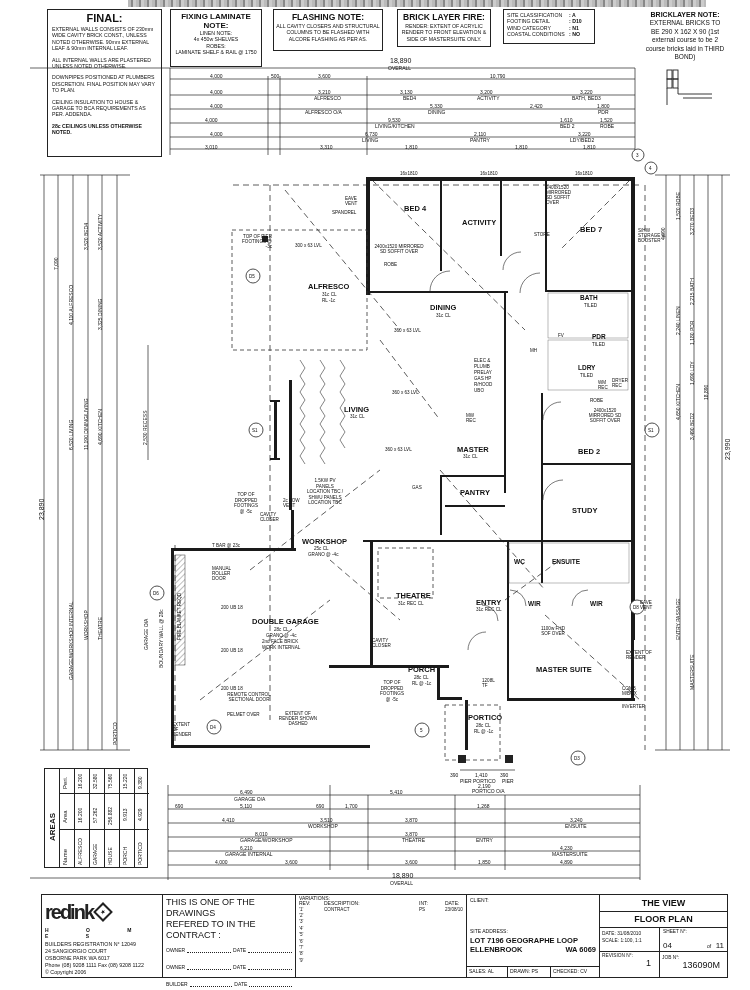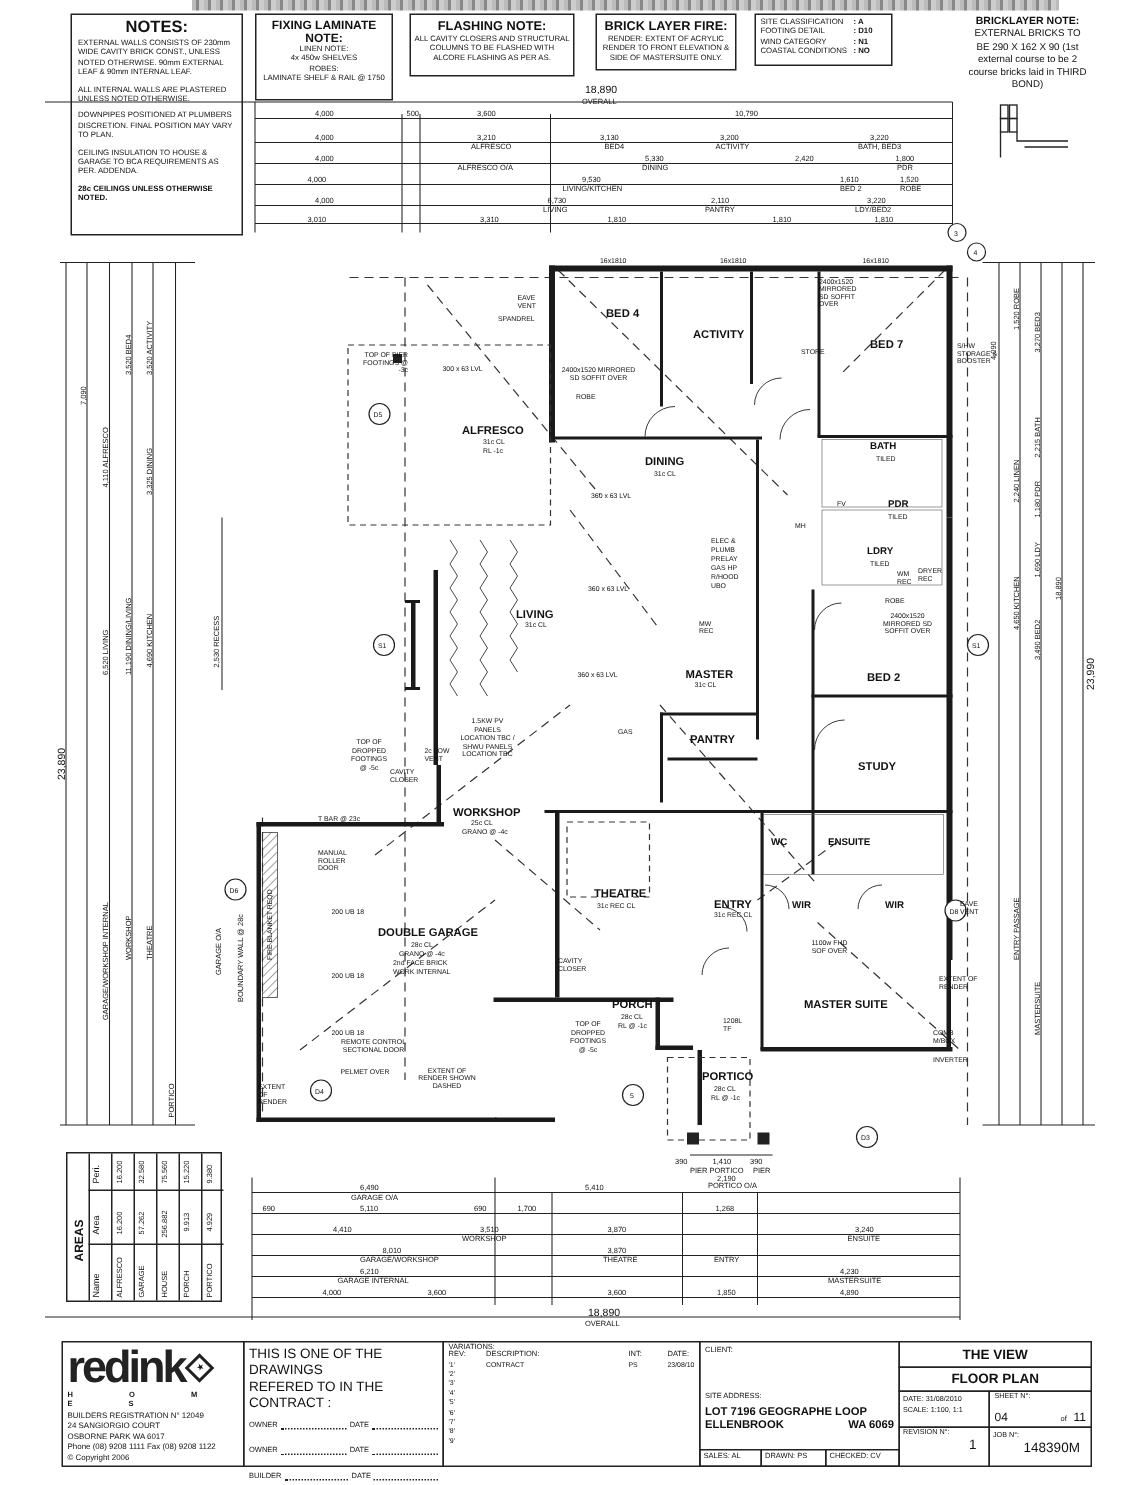--- a/index.html
+++ b/index.html
@@ -17,21 +17,21 @@
   .tb-cell{position:absolute;border:1px solid #222;box-sizing:border-box;}
   .vtext{position:absolute;transform-origin:left top;transform:rotate(-90deg);font-size:6px;white-space:nowrap;}
   svg{position:absolute;left:0;top:0;}
 </style>
 </head>
 <body>
 
 <div class="topstrip"></div>
 
 <div class="box" style="left:47px;top:9px;width:115px;height:148px;padding:3px 4px;">
-  <div class="note-title" style="font-size:11px;margin-bottom:2px;">NOTES:</div>
+  <div class="note-title" style="font-size:11px;margin-bottom:2px;">FINAL:</div>
   <div class="note-text" style="margin-bottom:5px;">EXTERNAL WALLS CONSISTS OF 230mm WIDE CAVITY BRICK CONST., UNLESS NOTED OTHERWISE. 90mm EXTERNAL LEAF &amp; 90mm INTERNAL LEAF.</div>
   <div class="note-text" style="margin-bottom:5px;">ALL INTERNAL WALLS ARE PLASTERED UNLESS NOTED OTHERWISE.</div>
   <div class="note-text" style="margin-bottom:5px;">DOWNPIPES POSITIONED AT PLUMBERS DISCRETION. FINAL POSITION MAY VARY TO PLAN.</div>
   <div class="note-text" style="margin-bottom:5px;">CEILING INSULATION TO HOUSE &amp; GARAGE TO BCA REQUIREMENTS AS PER. ADDENDA.</div>
   <div class="note-text bold">28c CEILINGS UNLESS OTHERWISE NOTED.</div>
 </div>
 
 <div class="box" style="left:170px;top:9px;width:92px;height:58px;padding:2px;">
   <div class="note-title" style="font-size:8px;line-height:9px;">FIXING LAMINATE NOTE:</div>
   <div class="note-text center">LINEN NOTE:</div>
@@ -492,21 +492,21 @@
   <div class="vtext" style="left:77px;top:20px;font-size:5px;">15.220</div>
   <div class="vtext" style="left:77px;top:52px;font-size:5px;">9.913</div>
   <div class="vtext" style="left:77px;top:96px;font-size:5px;">PORCH</div>
   <div class="vtext" style="left:92px;top:20px;font-size:5px;">9.380</div>
   <div class="vtext" style="left:92px;top:52px;font-size:5px;">4.929</div>
   <div class="vtext" style="left:92px;top:96px;font-size:5px;">PORTICO</div>
 </div>
 
 <div class="tb-cell" style="left:41px;top:894px;width:122px;height:84px;padding:2px 3px;">
   <div style="display:flex;align-items:center;">
-    <span style="font-size:30px;font-weight:bold;letter-spacing:-2px;line-height:30px;color:#222;">redink</span>
+    <span style="font-size:20px;font-weight:bold;letter-spacing:-2px;line-height:30px;color:#222;">redink</span>
     <span style="display:inline-block;width:10px;height:10px;border:2px solid #222;transform:rotate(45deg);margin-left:3px;font-size:6px;line-height:10px;text-align:center;">★</span>
   </div>
   <div style="font-size:5px;font-weight:bold;letter-spacing:18px;margin-bottom:2px;">H O M E S</div>
   <div style="font-size:5.3px;line-height:7px;">BUILDERS REGISTRATION N° 12049</div>
   <div style="font-size:5.3px;line-height:7px;">24 SANGIORGIO COURT</div>
   <div style="font-size:5.3px;line-height:7px;">OSBORNE PARK  WA  6017</div>
   <div style="font-size:5.3px;line-height:7px;">Phone (08) 9208 1111 Fax (08) 9208 1122</div>
   <div style="font-size:5.3px;line-height:7px;">© Copyright 2006</div>
 </div>
 
@@ -582,14 +582,14 @@
     <span style="font-size:8px;">04</span>
     <span><span style="font-size:5px;">of</span> <span style="font-size:8px;">11</span></span>
   </div>
 </div>
 <div class="tb-cell" style="left:599px;top:951px;width:61px;height:27px;padding:1px 2px;position:absolute;">
   <div style="font-size:4.8px;">REVISION N°:</div>
   <div style="font-size:9px;text-align:right;padding-right:6px;">1</div>
 </div>
 <div class="tb-cell" style="left:659px;top:951px;width:69px;height:27px;padding:1px 2px;display:flex;align-items:center;">
   <span style="font-size:4.8px;margin-right:3px;align-self:flex-start;margin-top:2px;">JOB N°:</span>
-  <span style="font-size:9px;">148390M</span>
+  <span style="font-size:9px;">136090M</span>
 </div>
 
 </body></html>

